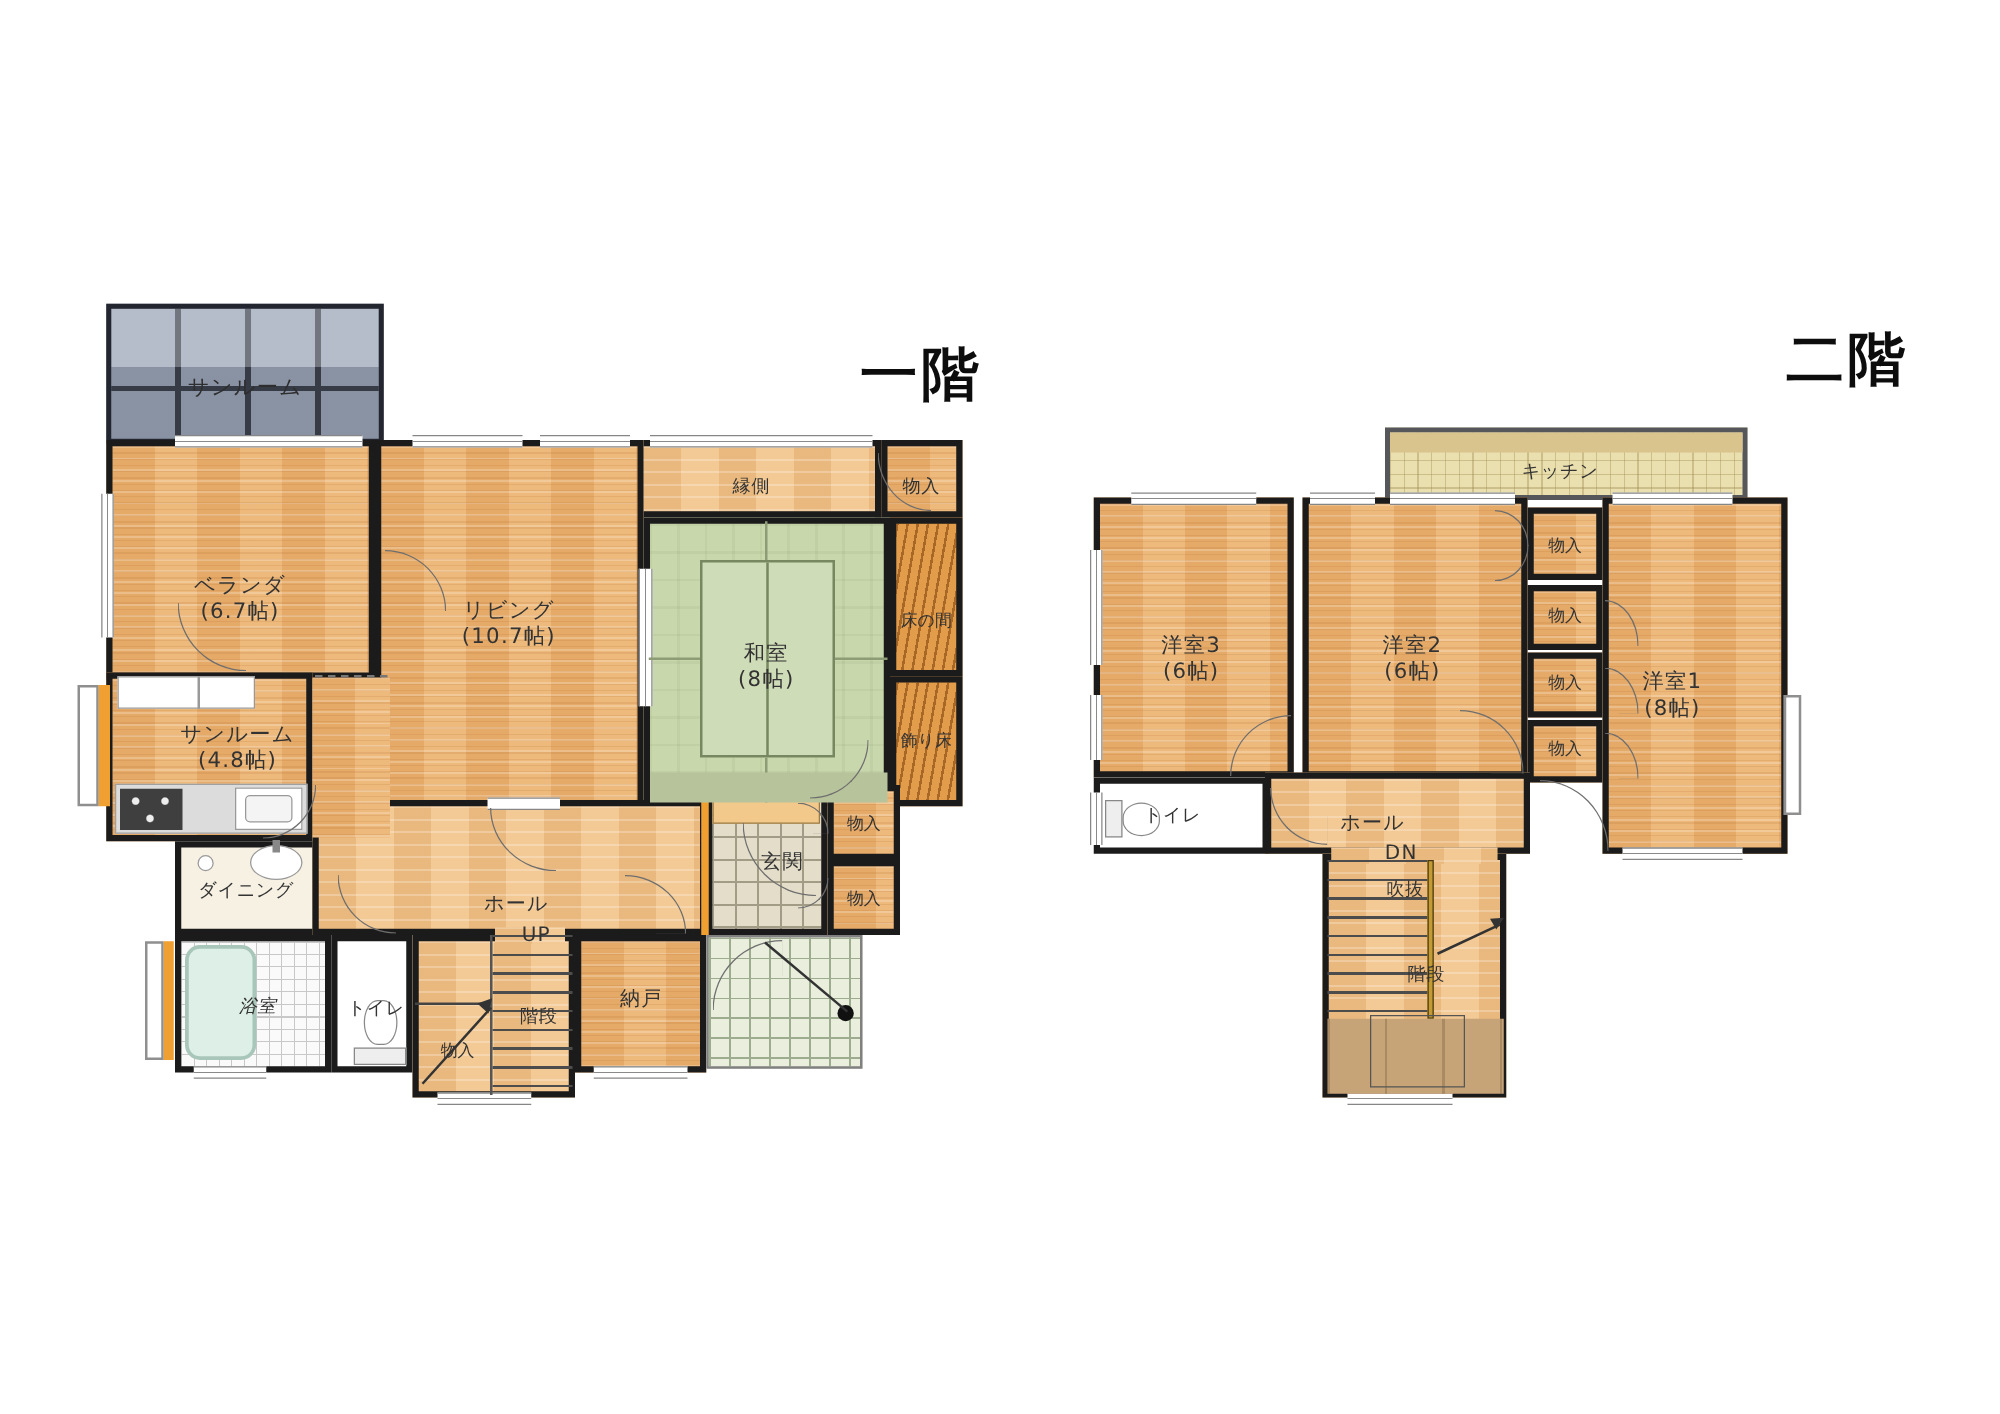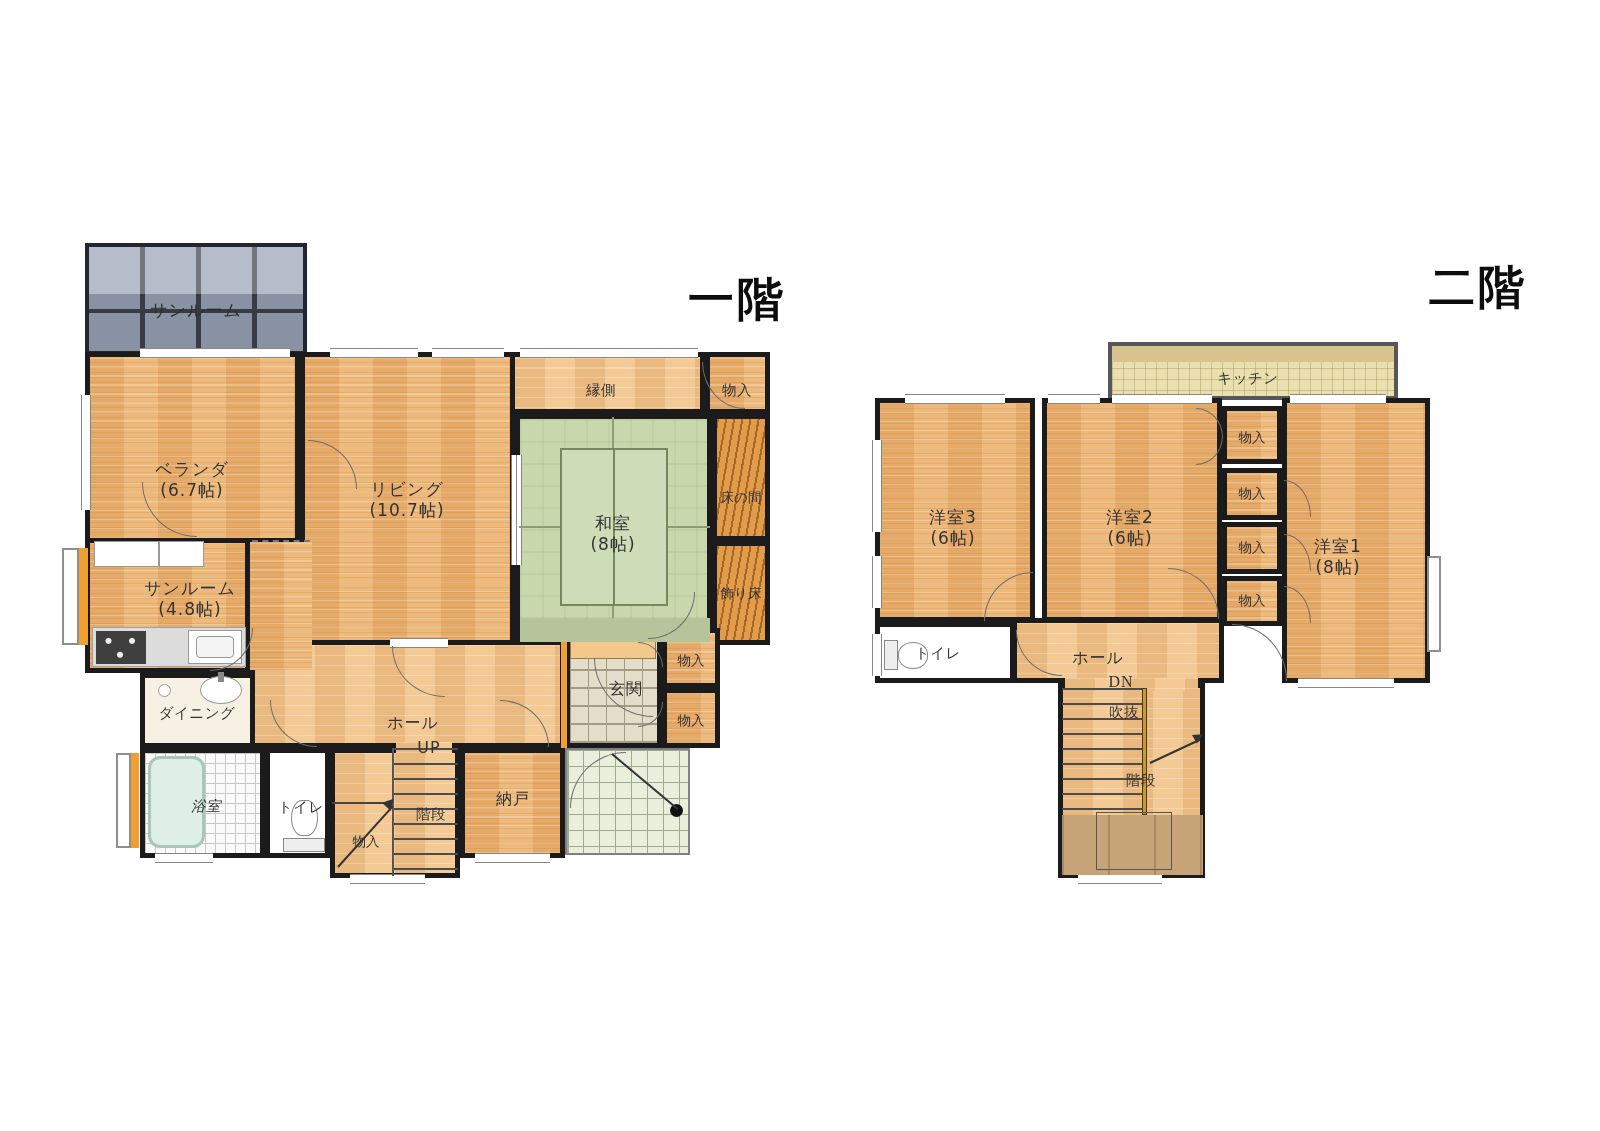--- a/index.html
+++ b/index.html
@@ -234,18 +234,18 @@
     <div class="lb" style="left:1130px;top:528px;">洋室2
 (6帖)</div>
     <div class="lb" style="left:1338px;top:557px;">洋室1
 (8帖)</div>
     <div class="lb xs" style="left:1252px;top:437px;">物入</div>
     <div class="lb xs" style="left:1252px;top:493px;">物入</div>
     <div class="lb xs" style="left:1252px;top:547px;">物入</div>
     <div class="lb xs" style="left:1252px;top:600px;">物入</div>
     <div class="lb sm" style="left:938px;top:653px;">トイレ</div>
     <div class="lb md" style="left:1098px;top:658px;">ホール</div>
-    <div class="lb md" style="left:1121px;top:682px;font-family:Liberation Serif, serif;">DN</div>
+    <div class="lb md" style="left:1121px;top:682px;">DN</div>
     <div class="lb sm" style="left:1124px;top:712px;">吹抜</div>
     <div class="lb sm" style="left:1141px;top:780px;">階段</div>
   </div>
 
 </div>
 
 </body></html>

